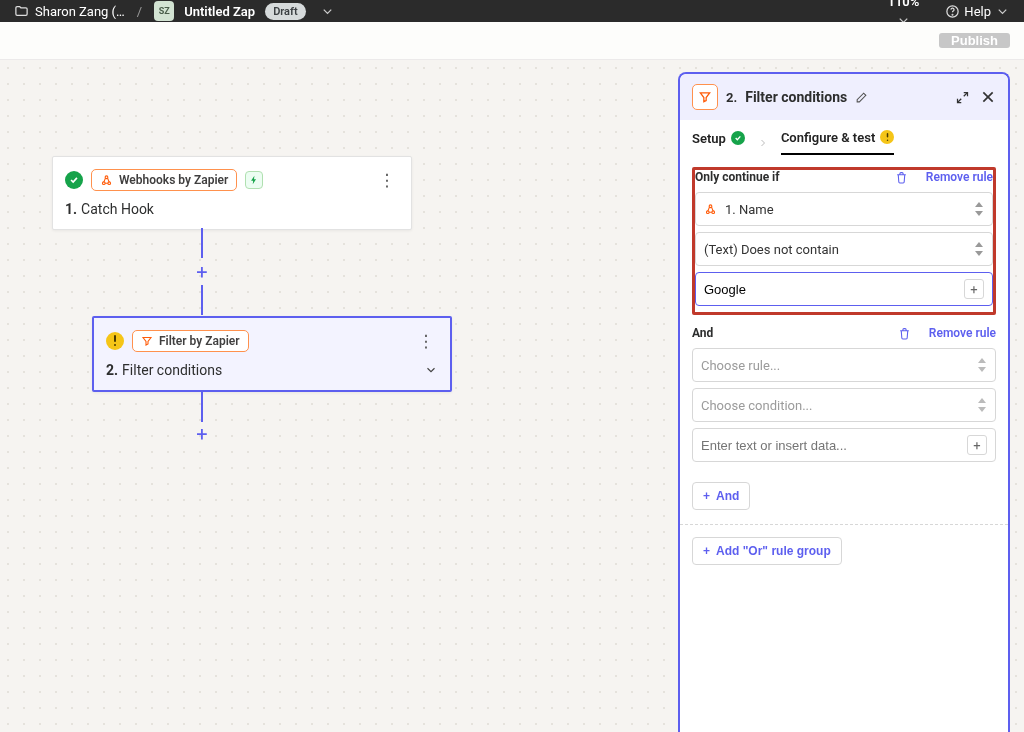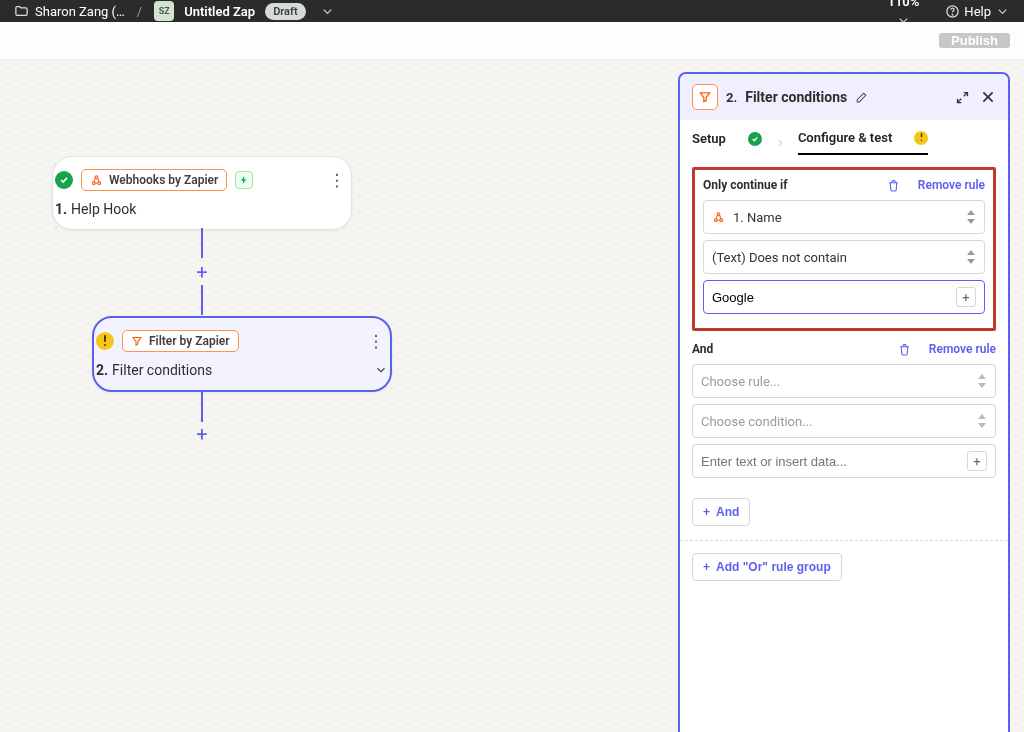--- a/index.html
+++ b/index.html
@@ -23,21 +23,21 @@
   .publish-btn { background:#c7c7c7; color:#fff; font-weight:600; border:none; border-radius:3px; padding:0 12px; font-size:13px; cursor:pointer; }
 
   
   .main { flex:1; position:relative; overflow:hidden; }
   .canvas { position:absolute; inset:0; background-color:#f6f4f1;
     background-image: radial-gradient(circle, #e5e2dc 1px, transparent 1px);
     background-size: 16px 16px;
   }
 
   
-  .node { position:absolute; width:300px; background:#fff; border:1px solid #e2e2e2; border-radius:20px; box-shadow:0 1px 3px rgba(0,0,0,.06); padding:12px 2px; }
+  .node { position:absolute; width:360px; background:#fff; border:1px solid #e2e2e2; border-radius:2px; box-shadow:0 1px 3px rgba(0,0,0,.06); padding:12px 12px; }
   .node.selected { border:2px solid #5d5fef; background:#f3f3ff;margin-left:40px; }
   .node .row1 { display:flex; align-items:center; gap:8px; }
   .status-ok { width:18px; height:18px; border-radius:50%; background:#16a34a; display:flex; align-items:center; justify-content:center; }
   .status-warn { width:18px; height:18px; border-radius:50%; background:#f5c518; display:flex; align-items:center; justify-content:center; }
   .app-chip { display:inline-flex; align-items:center; gap:6px; border:1px solid #ff914d; border-radius:5px; padding:3px 8px; font-size:12px; font-weight:600; color:#403f3f; background:#fff;}
   .app-chip .app-ico { color:#ff5c0a; }
   .bolt-badge { width:18px;height:18px; border:1px solid #b0e0b0; border-radius:4px; display:flex; align-items:center; justify-content:center; color:#16a34a; background:#ecfdf2;}
   .node .more { margin-left:auto; width:24px; text-align:center; font-size:17px; cursor:pointer; color:#555; line-height:1; letter-spacing:0;}
   .node .label { margin-top:10px; font-size:14px; display:flex; align-items:center;}
   .node .label .num { font-weight:700; margin-right:4px; }
@@ -49,27 +49,27 @@
   .plus-circle { position:absolute; width:22px; height:22px; background:transparent; color:#5d5fef; font-size:20px; font-weight:400; display:flex; align-items:center; justify-content:center; transform:translate(-50%,-50%); cursor:pointer; }
 
   
   .side { position:absolute; top:12px; right:14px; bottom:0; width:332px; background:#fff; border:2px solid #5d5fef; border-top-left-radius:8px; border-top-right-radius:8px; display:flex; flex-direction:column; overflow:hidden; border-bottom:none; }
   .side-header { background:#efeffe; padding:10px 12px; display:flex; align-items:center; gap:8px; border-top-left-radius:6px; border-top-right-radius:6px;}
   .side-header .icon-box { width:26px;height:26px;border:1px solid #ff914d;border-radius:5px;background:#fff;display:flex;align-items:center;justify-content:center;color:#ff5c0a;}
   .side-header .h-title { font-weight:700; font-size:14px; }
   .side-header .h-num { font-weight:700; }
   .side-header .right-icons { margin-left:auto; display:flex; gap:10px; align-items:center; color:#333; }
   .side-tabs { display:flex; align-items:center; gap:12px; padding:10px 12px 0 12px; font-size:13px; }
-  .side-tab { display:flex; align-items:center; gap:22px; padding-bottom:8px; cursor:pointer; color:#222; font-weight:600;}
+  .side-tab { display:flex; align-items:flex-start; gap:5px; padding-bottom:8px; cursor:pointer; color:#222; font-weight:600;}
   .side-tab.active { border-bottom:2px solid #000; }
   .check-sm { width:14px;height:14px;border-radius:50%;background:#16a34a;display:inline-flex;align-items:center;justify-content:center; }
   .warn-sm { width:14px;height:14px;border-radius:50%;background:#f5c518;display:inline-flex;align-items:center;justify-content:center;color:#4a3a00;}
   .side-body { padding:12px; overflow:auto; flex:1; }
 
-  .rule-block { border:3px solid #c0392b; padding:8px; border-radius:2px; margin-bottom:10px;}
+  .rule-block { border:3px solid #c0392b; border-radius:2px; margin-bottom:10px;}
   .rule-head { display:flex; align-items:center; font-size:12px; font-weight:700; margin-bottom:8px; }
   .remove-rule { margin-left:auto; color:#5d5fef; font-weight:600; display:flex; align-items:center; gap:18px; cursor:pointer; font-size:12px;}
   .picker { width:100%; height:34px; border:1px solid #d7d7d7; border-radius:4px; background:#fff; display:flex; align-items:center; padding:0 8px; font-size:13px; margin-bottom:6px; cursor:pointer; position:relative; color:#333;}
   .picker .updown { margin-left:auto; color:#888; }
   .picker .app-ico-sm { color:#ff5c0a; margin-right:8px; display:inline-flex; }
   .picker.input-active { border:1.5px solid #5d5fef; }
   .val-input { flex:1; border:none; outline:none; font-size:13px; background:transparent; }
   .plus-square { width:20px;height:20px;border:1px solid #d7d7d7;border-radius:3px;display:flex;align-items:center;justify-content:center;color:#666;margin-left:6px; cursor:pointer;}
   .picker.placeholder { color:#9b9b9b; }
 
@@ -145,21 +145,21 @@
         </span>
         <span class="bolt-badge">
           <svg width="10" height="10" viewBox="0 0 24 24" fill="currentColor">
               <path d="M13 2L5 14h5l-1 8 8-12h-5l1-8z"></path>
             </svg>
         </span>
         <span class="more">⋮</span>
       </div>
       <div class="label">
         <span class="num">1.</span>
-        <span class="txt">Help Hook</span>
+        <span class="txt">Catch Hook</span>
       </div>
     </div>
 
     <div class="connector" style="left:201px; top:168px; height:30px;"></div>
     <div class="plus-circle" style="left:202px; top:212px;">+</div>
     <div class="connector" style="left:201px; top:225px; height:30px;"></div>
 
     <div class="node selected" style="left:52px; top:256px;">
       <div class="row1">
         <span class="status-warn">

